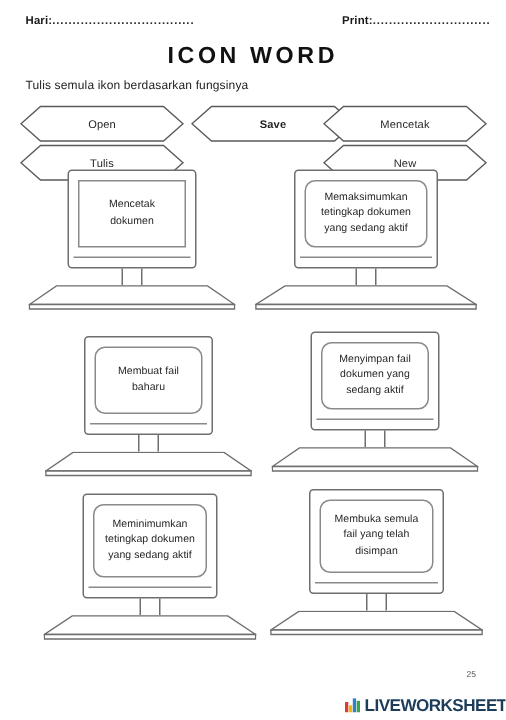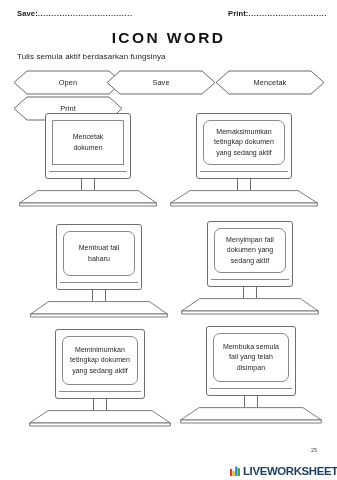--- a/index.html
+++ b/index.html
@@ -91,21 +91,21 @@
   }
   .hex span {
     position: relative;
     font-size: 7.4px;
     color: #1f1f1f;
     letter-spacing: 0.1px;
   }
   .hex-r0 { top: 0; }
   .hex-r1 { top: 26px; }
   .hex-c0 { left: 0; }
-  .hex-c1 { left: 93px; }
+  .hex-c1 { left: 114px; font-weight: bold; }
   .hex-c2 { left: 202px; }
 
   
   .monitor {
     position: absolute;
   }
   .mon-body {
     position: relative;
     border: 1.1px solid #6e6e6e;
     border-radius: 3px;
@@ -173,31 +173,31 @@
     letter-spacing: -0.35px;
     color: #1c3c5a;
     line-height: 12px;
   }
 </style>
 </head>
 <body>
 
 <div class="header-row">
   <div class="field field-hari">
-    <span>Save:</span>
+    <span>Hari:</span>
     <span class="dots dots-hari">......................................</span>
   </div>
   <div class="field field-tarikh">
     <span>Print:</span>
     <span class="dots dots-tarikh">...............................</span>
   </div>
 </div>
 
 <div class="page-title">ICON WORD</div>
-<div class="subtitle">Tulis semula aktif berdasarkan fungsinya</div>
+<div class="subtitle">Tulis semula ikon berdasarkan fungsinya</div>
 
 <div class="hex-bank" id="hex-bank">
     <div class="hex hex-r0 hex-c0">
       <svg viewBox="0 0 110 25" preserveAspectRatio="none">
         <polygon points="14,1 96,1 109,12.5 96,24 14,24 1,12.5" fill="#ffffff" stroke="#5a5a5a" stroke-width="0.9"></polygon>
       </svg>
       <span>Open</span>
     </div>
     <div class="hex hex-r0 hex-c1">
       <svg viewBox="0 0 110 25" preserveAspectRatio="none">
@@ -208,21 +208,27 @@
     <div class="hex hex-r0 hex-c2">
       <svg viewBox="0 0 110 25" preserveAspectRatio="none">
         <polygon points="14,1 96,1 109,12.5 96,24 14,24 1,12.5" fill="#ffffff" stroke="#5a5a5a" stroke-width="0.9"></polygon>
       </svg>
       <span>Mencetak</span>
     </div>
     <div class="hex hex-r1 hex-c0">
       <svg viewBox="0 0 110 25" preserveAspectRatio="none">
         <polygon points="14,1 96,1 109,12.5 96,24 14,24 1,12.5" fill="#ffffff" stroke="#5a5a5a" stroke-width="0.9"></polygon>
       </svg>
-      <span>Print</span>
+      <span>Tulis</span>
+    </div>
+    <div class="hex hex-r1 hex-c2">
+      <svg viewBox="0 0 110 25" preserveAspectRatio="none">
+        <polygon points="14,1 96,1 109,12.5 96,24 14,24 1,12.5" fill="#ffffff" stroke="#5a5a5a" stroke-width="0.9"></polygon>
+      </svg>
+      <span>New</span>
     </div>
   </div>
 
 <div id="monitor-layer">
     <div class="monitor" style="left: 45px; top: 113px;">
       <div class="mon-body" style="width:86px;height:66px;">
         <div class="mon-screen square" style="left:6px;top:6px;right:6px;bottom:13px;">
           <span>Mencetak dokumen</span>
         </div>
         <div class="mon-chin" style="top:57px;"></div>

